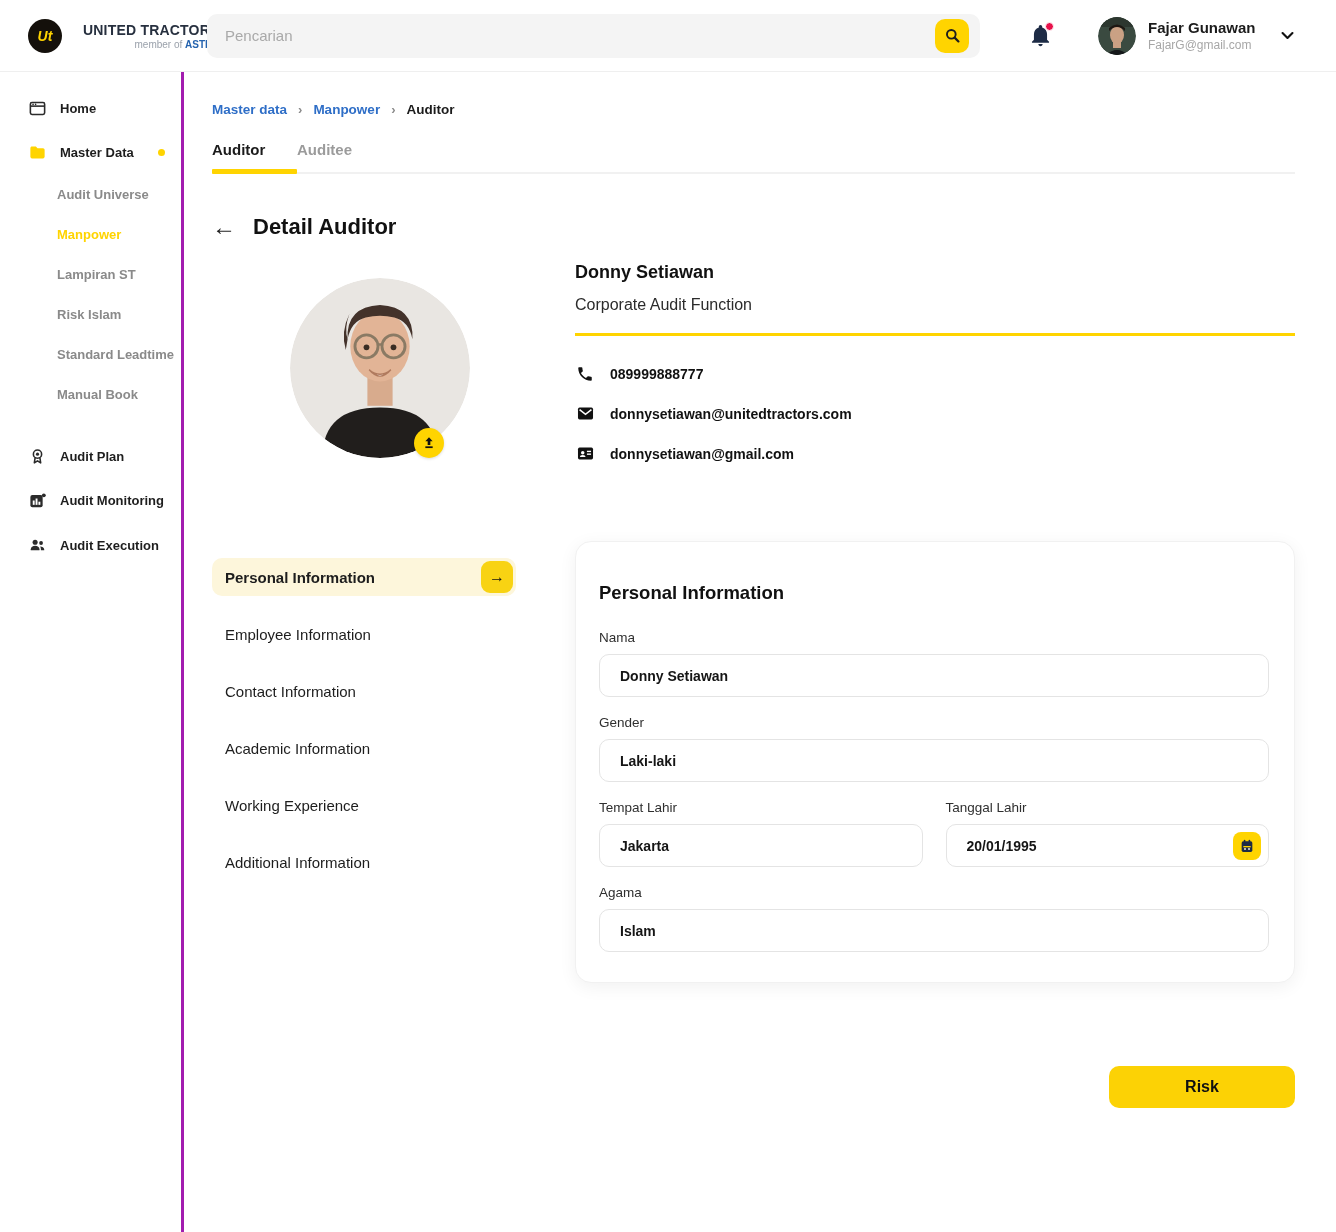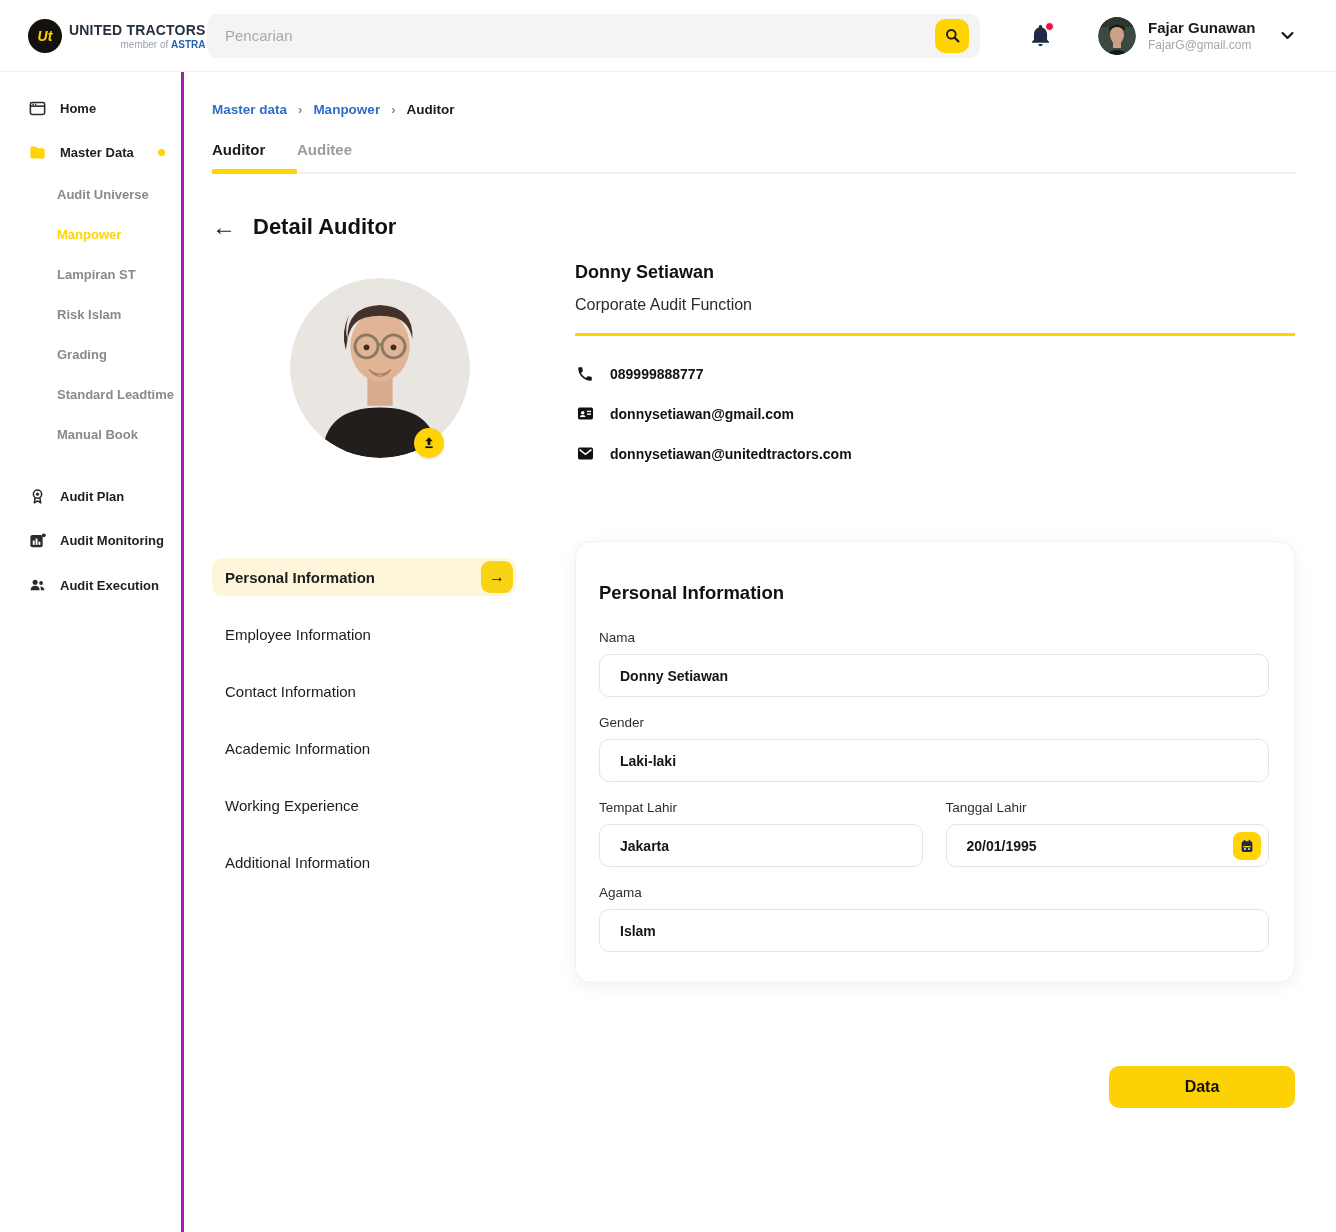--- a/index.html
+++ b/index.html
@@ -2,21 +2,21 @@
 <html><head>
 <meta charset="utf-8">
 <style>
   html,body{margin:0;padding:0;width:1336px;height:1232px;background:#fff;
     font-family:"Liberation Sans",sans-serif;color:#1b1b1b;overflow:hidden;}
   *{box-sizing:border-box;}
 
   
   .header{position:absolute;top:0;left:0;width:1336px;height:72px;background:#fff;
     border-bottom:1px solid #efefef;display:flex;align-items:center;z-index:5;}
-  .logo{margin-left:28px;display:flex;align-items:center;gap:7px;width:150px;}
+  .logo{margin-left:28px;display:flex;align-items:center;gap:21px;width:150px;}
   .logo-mark{width:34px;height:34px;border-radius:50%;background:#14100b;display:flex;
     align-items:center;justify-content:center;color:#FFD400;font-weight:800;font-style:italic;
     font-size:14px;flex:0 0 auto;}
   .logo-text{display:flex;flex-direction:column;align-items:flex-end;}
   .brand-name{font-size:14px;font-weight:800;color:#27303f;letter-spacing:.2px;white-space:nowrap;}
   .member-line{font-size:10px;color:#9aa1ab;margin-top:1px;}
   .member-line b{color:#2563ae;font-weight:800;}
   .searchbar{margin-left:29px;width:773px;height:44px;background:#f4f4f4;border-radius:10px;
     position:relative;display:flex;align-items:center;}
   .searchbar input{flex:1;height:100%;background:transparent;border:none;outline:none;
@@ -194,21 +194,20 @@
       </svg>
     </span>
     <span>Master Data</span>
     <span class="nav-dot"></span>
   </div>
 
   <div class="sub-item">Audit Universe</div>
   <div class="sub-item active">Manpower</div>
   <div class="sub-item">Lampiran ST</div>
   <div class="sub-item">Risk Islam</div>
-  <div class="sub-item">Grading</div>
   <div class="sub-item">Standard Leadtime</div>
   <div class="sub-item">Manual Book</div>
 
   <div class="nav-gap"></div>
 
   <div class="nav-item">
     <span class="nav-ic">
       <svg width="19" height="19" viewBox="0 0 24 24" fill="none">
         <circle cx="12" cy="9" r="5.2" stroke="#2b2b2b" stroke-width="2"></circle>
         <circle cx="12" cy="9" r="2" fill="#2b2b2b"></circle>
@@ -327,36 +326,36 @@
             <svg width="18" height="18" viewBox="0 0 24 24">
               <path fill="#111" d="M6.62 10.79c1.44 2.83 3.76 5.14 6.59 6.59l2.2-2.2c.27-.27.67-.36 1.02-.24 1.12.37 2.33.57 3.57.57.55 0 1 .45 1 1V20c0 .55-.45 1-1 1-9.39 0-17-7.61-17-17 0-.55.45-1 1-1h3.5c.55 0 1 .45 1 1 0 1.25.2 2.45.57 3.57.11.35.03.74-.25 1.02l-2.2 2.2z"></path>
             </svg>
           </span>
           <span class="contact-text">089999888777</span>
         </div>
         <div class="contact-row">
           <span class="contact-ic">
             <svg width="19" height="19" viewBox="0 0 24 24">
               <rect x="2.5" y="4.5" width="19" height="15" rx="2" fill="#111"></rect>
+              <polyline points="4.5,7 12,13 19.5,7" fill="none" stroke="#fff" stroke-width="2"></polyline>
+            </svg>
+          </span>
+          <span class="contact-text">donnysetiawan@unitedtractors.com</span>
+        </div>
+        <div class="contact-row">
+          <span class="contact-ic">
+            <svg width="19" height="19" viewBox="0 0 24 24">
+              <rect x="2.5" y="4.5" width="19" height="15" rx="2" fill="#111"></rect>
               <circle cx="8.5" cy="11" r="2.2" fill="#fff"></circle>
               <path d="M5 16.5 Q5 13.8 8.5 13.8 Q12 13.8 12 16.5 Z" fill="#fff"></path>
               <rect x="13.8" y="8.5" width="5.2" height="1.7" fill="#fff"></rect>
               <rect x="13.8" y="12" width="5.2" height="1.7" fill="#fff"></rect>
             </svg>
           </span>
           <span class="contact-text">donnysetiawan@gmail.com</span>
-        </div>
-        <div class="contact-row">
-          <span class="contact-ic">
-            <svg width="19" height="19" viewBox="0 0 24 24">
-              <rect x="2.5" y="4.5" width="19" height="15" rx="2" fill="#111"></rect>
-              <polyline points="4.5,7 12,13 19.5,7" fill="none" stroke="#fff" stroke-width="2"></polyline>
-            </svg>
-          </span>
-          <span class="contact-text">donnysetiawan@unitedtractors.com</span>
         </div>
       </div>
 
       <div class="form-card">
         <div class="form-title">Personal Information</div>
 
         <div class="field" style="margin-top:26px;">
           <div class="field-label">Nama</div>
           <input type="text" value="Donny Setiawan" style="">
         </div>
@@ -390,16 +389,16 @@
             </div>
           </div>
         </div>
 
         <div class="field">
           <div class="field-label">Agama</div>
           <input type="text" value="Islam" style="">
         </div>
       </div>
 
-      <button class="save-btn">Data</button>
+      <button class="save-btn">Risk</button>
     </div>
   </div>
 </div>
 
 </body></html>

